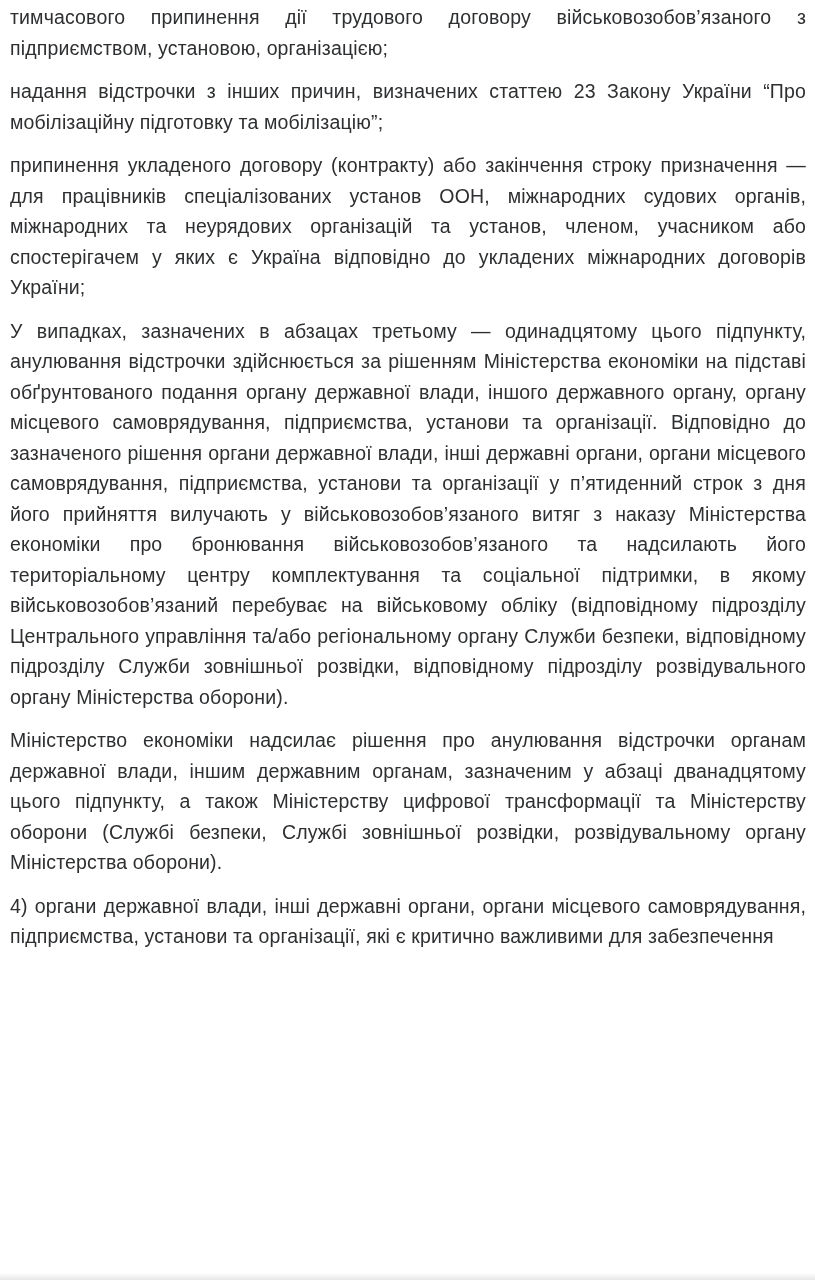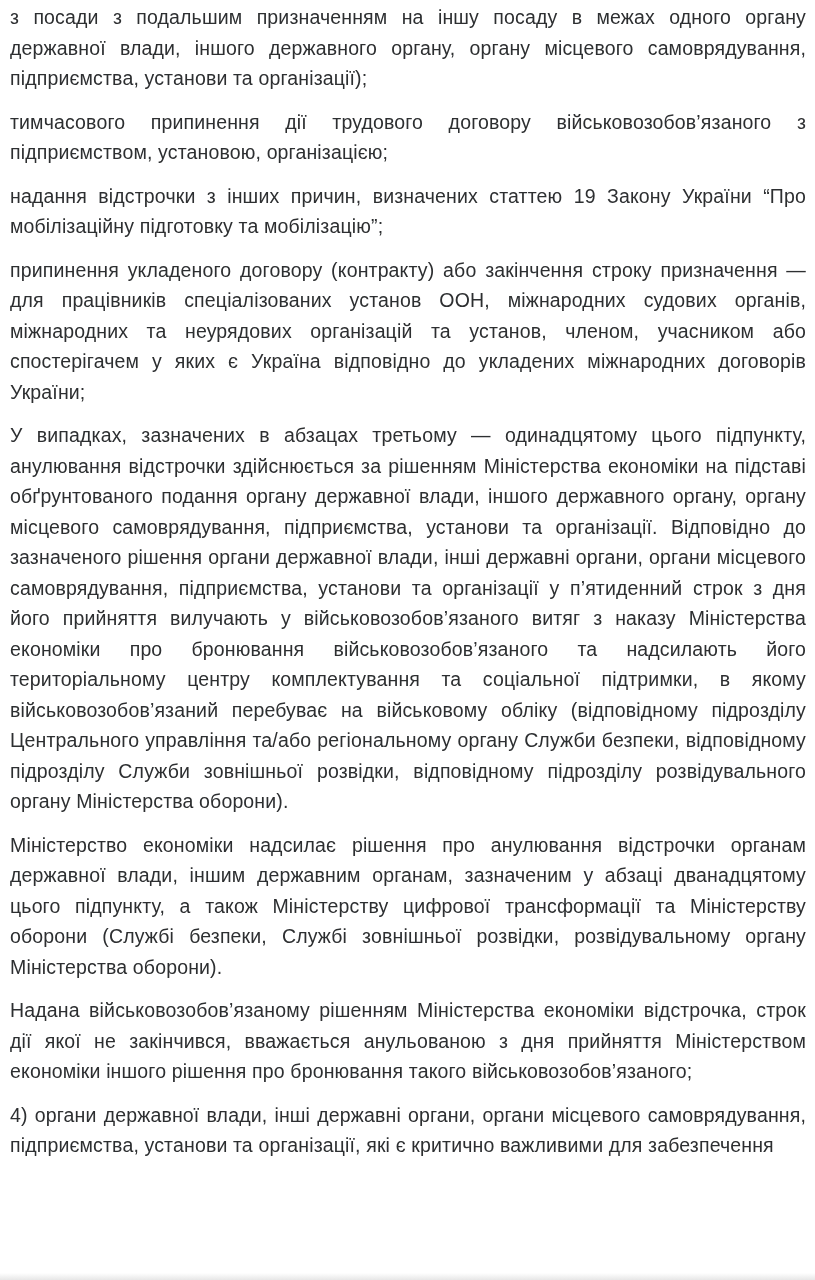--- a/index.html
+++ b/index.html
@@ -38,23 +38,21 @@
     width: 815px;
     height: 7px;
     background: linear-gradient(to bottom, rgba(120,120,120,0) 0%, rgba(120,120,120,0.18) 100%);
     pointer-events: none;
   }
 </style>
 </head>
 <body>
 
 <div class="page">
-  <p class="doc-paragraph">з посади з подальшим призначенням на іншу посаду в межах одного органу державної влади, іншого державного органу, органу місцевого самоврядування, підприємства, установи та організації);</p>
   <p class="doc-paragraph">тимчасового припинення дії трудового договору військовозобов’язаного з підприємством, установою, організацією;</p>
-  <p class="doc-paragraph">надання відстрочки з інших причин, визначених статтею 19 Закону України “Про мобілізаційну підготовку та мобілізацію”;</p>
+  <p class="doc-paragraph">надання відстрочки з інших причин, визначених статтею 23 Закону України “Про мобілізаційну підготовку та мобілізацію”;</p>
   <p class="doc-paragraph">припинення укладеного договору (контракту) або закінчення строку призначення — для працівників спеціалізованих установ ООН, міжнародних судових органів, міжнародних та неурядових організацій та установ, членом, учасником або спостерігачем у яких є Україна відповідно до укладених міжнародних договорів України;</p>
   <p class="doc-paragraph">У випадках, зазначених в абзацах третьому — одинадцятому цього підпункту, анулювання відстрочки здійснюється за рішенням Міністерства економіки на підставі обґрунтованого подання органу державної влади, іншого державного органу, органу місцевого самоврядування, підприємства, установи та організації. Відповідно до зазначеного рішення органи державної влади, інші державні органи, органи місцевого самоврядування, підприємства, установи та організації у п’ятиденний строк з дня його прийняття вилучають у військовозобов’язаного витяг з наказу Міністерства економіки про бронювання військовозобов’язаного та надсилають його територіальному центру комплектування та соціальної підтримки, в якому військовозобов’язаний перебуває на військовому обліку (відповідному підрозділу Центрального управління та/або регіональному органу Служби безпеки, відповідному підрозділу Служби зовнішньої розвідки, відповідному підрозділу розвідувального органу Міністерства оборони).</p>
   <p class="doc-paragraph">Міністерство економіки надсилає рішення про анулювання відстрочки органам державної влади, іншим державним органам, зазначеним у абзаці дванадцятому цього підпункту, а також Міністерству цифрової трансформації та Міністерству оборони (Службі безпеки, Службі зовнішньої розвідки, розвідувальному органу Міністерства оборони).</p>
-  <p class="doc-paragraph">Надана військовозобов’язаному рішенням Міністерства економіки відстрочка, строк дії якої не закінчився, вважається анульованою з дня прийняття Міністерством економіки іншого рішення про бронювання такого військовозобов’язаного;</p>
   <p class="doc-paragraph">4) органи державної влади, інші державні органи, органи місцевого самоврядування, підприємства, установи та організації, які є критично важливими для забезпечення</p>
 </div>
 
 <div class="page-bottom-fade"></div>
 
 </body></html>

